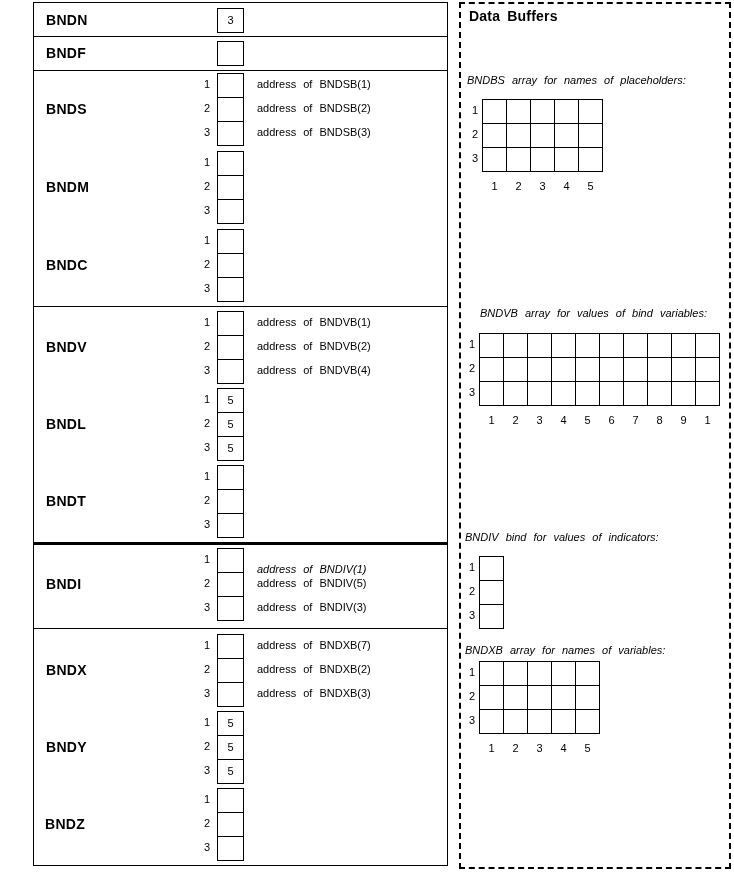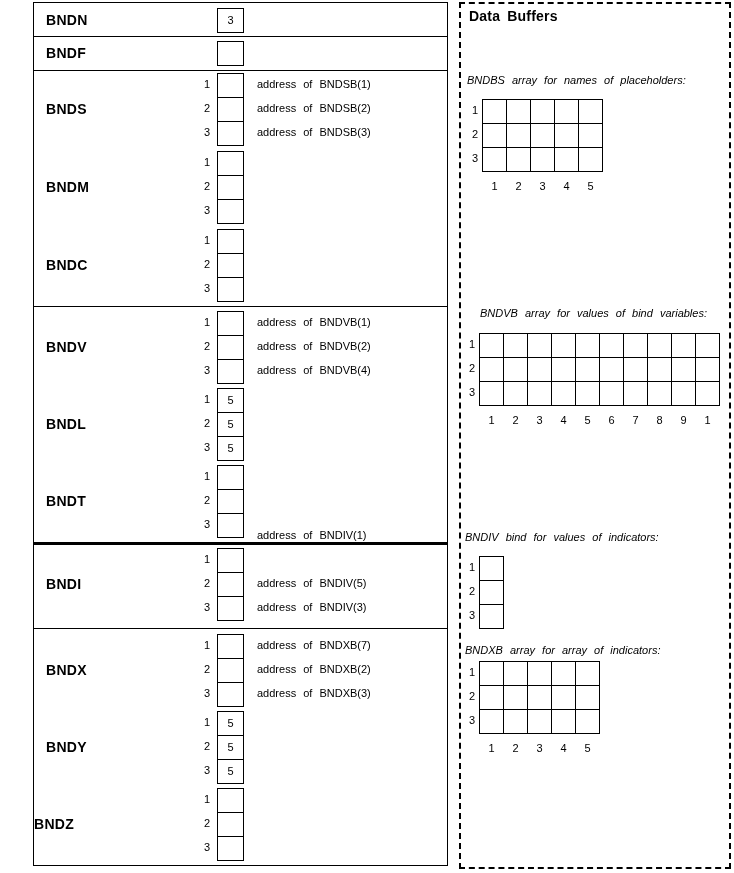--- a/index.html
+++ b/index.html
@@ -81,21 +81,21 @@
       <div class="glabel" style="left: 12px; top: 490px;">BNDT</div>
       <div class="rownum" style="left: 150px; top: 467px;">1</div>
       <div class="cell" style="left: 183px; top: 462px;"></div>
       <div class="rownum" style="left: 150px; top: 491px;">2</div>
       <div class="cell" style="left: 183px; top: 486px;"></div>
       <div class="rownum" style="left: 150px; top: 515px;">3</div>
       <div class="cell" style="left: 183px; top: 510px;"></div>
       <div class="glabel" style="left: 12px; top: 573px;">BNDI</div>
       <div class="rownum" style="left: 150px; top: 550px;">1</div>
       <div class="cell" style="left: 183px; top: 545px;"></div>
-      <div class="addr" style="left: 223px; top: 526px;">address of BNDIV(1)</div>
+      <div class="addr" style="left: 223px; top: 560px; font-style: italic;">address of BNDIV(1)</div>
       <div class="rownum" style="left: 150px; top: 574px;">2</div>
       <div class="cell" style="left: 183px; top: 569px;"></div>
       <div class="addr" style="left: 223px; top: 574px;">address of BNDIV(5)</div>
       <div class="rownum" style="left: 150px; top: 598px;">3</div>
       <div class="cell" style="left: 183px; top: 593px;"></div>
       <div class="addr" style="left: 223px; top: 598px;">address of BNDIV(3)</div>
       <div class="glabel" style="left: 12px; top: 659px;">BNDX</div>
       <div class="rownum" style="left: 150px; top: 636px;">1</div>
       <div class="cell" style="left: 183px; top: 631px;"></div>
       <div class="addr" style="left: 223px; top: 636px;">address of BNDXB(7)</div>
@@ -105,21 +105,21 @@
       <div class="rownum" style="left: 150px; top: 684px;">3</div>
       <div class="cell" style="left: 183px; top: 679px;"></div>
       <div class="addr" style="left: 223px; top: 684px;">address of BNDXB(3)</div>
       <div class="glabel" style="left: 12px; top: 736px;">BNDY</div>
       <div class="rownum" style="left: 150px; top: 713px;">1</div>
       <div class="cell" style="left: 183px; top: 708px;">5</div>
       <div class="rownum" style="left: 150px; top: 737px;">2</div>
       <div class="cell" style="left: 183px; top: 732px;">5</div>
       <div class="rownum" style="left: 150px; top: 761px;">3</div>
       <div class="cell" style="left: 183px; top: 756px;">5</div>
-      <div class="glabel" style="left: 0; top: 813px;">BNDZ</div>
+      <div class="glabel" style="left: 11px; top: 813px;">BNDZ</div>
       <div class="rownum" style="left: 150px; top: 790px;">1</div>
       <div class="cell" style="left: 183px; top: 785px;"></div>
       <div class="rownum" style="left: 150px; top: 814px;">2</div>
       <div class="cell" style="left: 183px; top: 809px;"></div>
       <div class="rownum" style="left: 150px; top: 838px;">3</div>
       <div class="cell" style="left: 183px; top: 833px;"></div>
     </div>
   <div class="right-box" id="rightBox">
     <div class="panel-title">Data Buffers</div>
   <div class="btitle" style="left: 6px; top: 70px;">BNDBS array for names of placeholders:</div>
@@ -190,21 +190,21 @@
       <div class="clabel" style="left: 186px; top: 410px;">8</div>
       <div class="clabel" style="left: 210px; top: 410px;">9</div>
       <div class="clabel" style="left: 234px; top: 410px;">1</div>
       <div class="btitle" style="left: 4px; top: 527px;">BNDIV bind for values of indicators:</div>
       <div class="rlabel" style="left: 1px; top: 557px;">1</div>
       <div class="gcell" style="left: 18px; top: 552px;"></div>
       <div class="rlabel" style="left: 1px; top: 581px;">2</div>
       <div class="gcell" style="left: 18px; top: 576px;"></div>
       <div class="rlabel" style="left: 1px; top: 605px;">3</div>
       <div class="gcell" style="left: 18px; top: 600px;"></div>
-      <div class="btitle" style="left: 4px; top: 640px;">BNDXB array for array of indicators:</div>
+      <div class="btitle" style="left: 4px; top: 640px;">BNDXB array for names of variables:</div>
       <div class="rlabel" style="left: 1px; top: 662px;">1</div>
       <div class="gcell" style="left: 18px; top: 657px;"></div>
       <div class="gcell" style="left: 42px; top: 657px;"></div>
       <div class="gcell" style="left: 66px; top: 657px;"></div>
       <div class="gcell" style="left: 90px; top: 657px;"></div>
       <div class="gcell" style="left: 114px; top: 657px;"></div>
       <div class="rlabel" style="left: 1px; top: 686px;">2</div>
       <div class="gcell" style="left: 18px; top: 681px;"></div>
       <div class="gcell" style="left: 42px; top: 681px;"></div>
       <div class="gcell" style="left: 66px; top: 681px;"></div>

